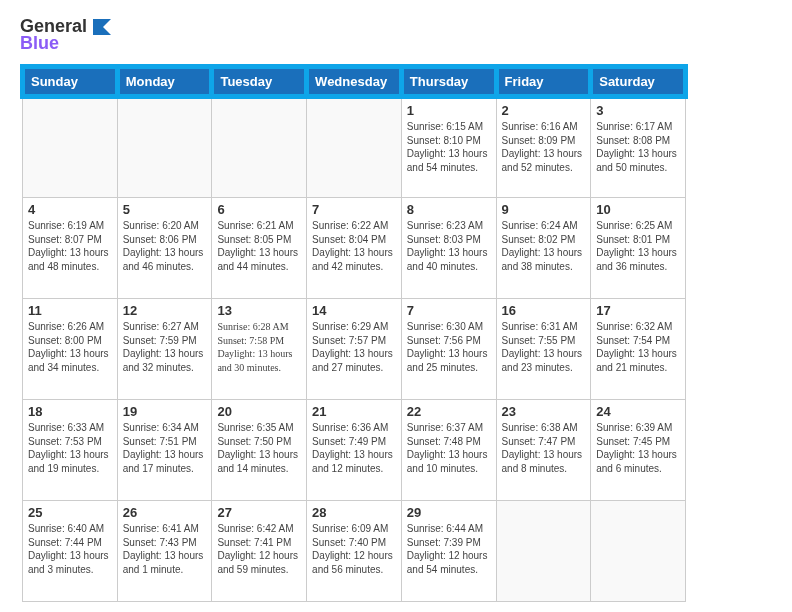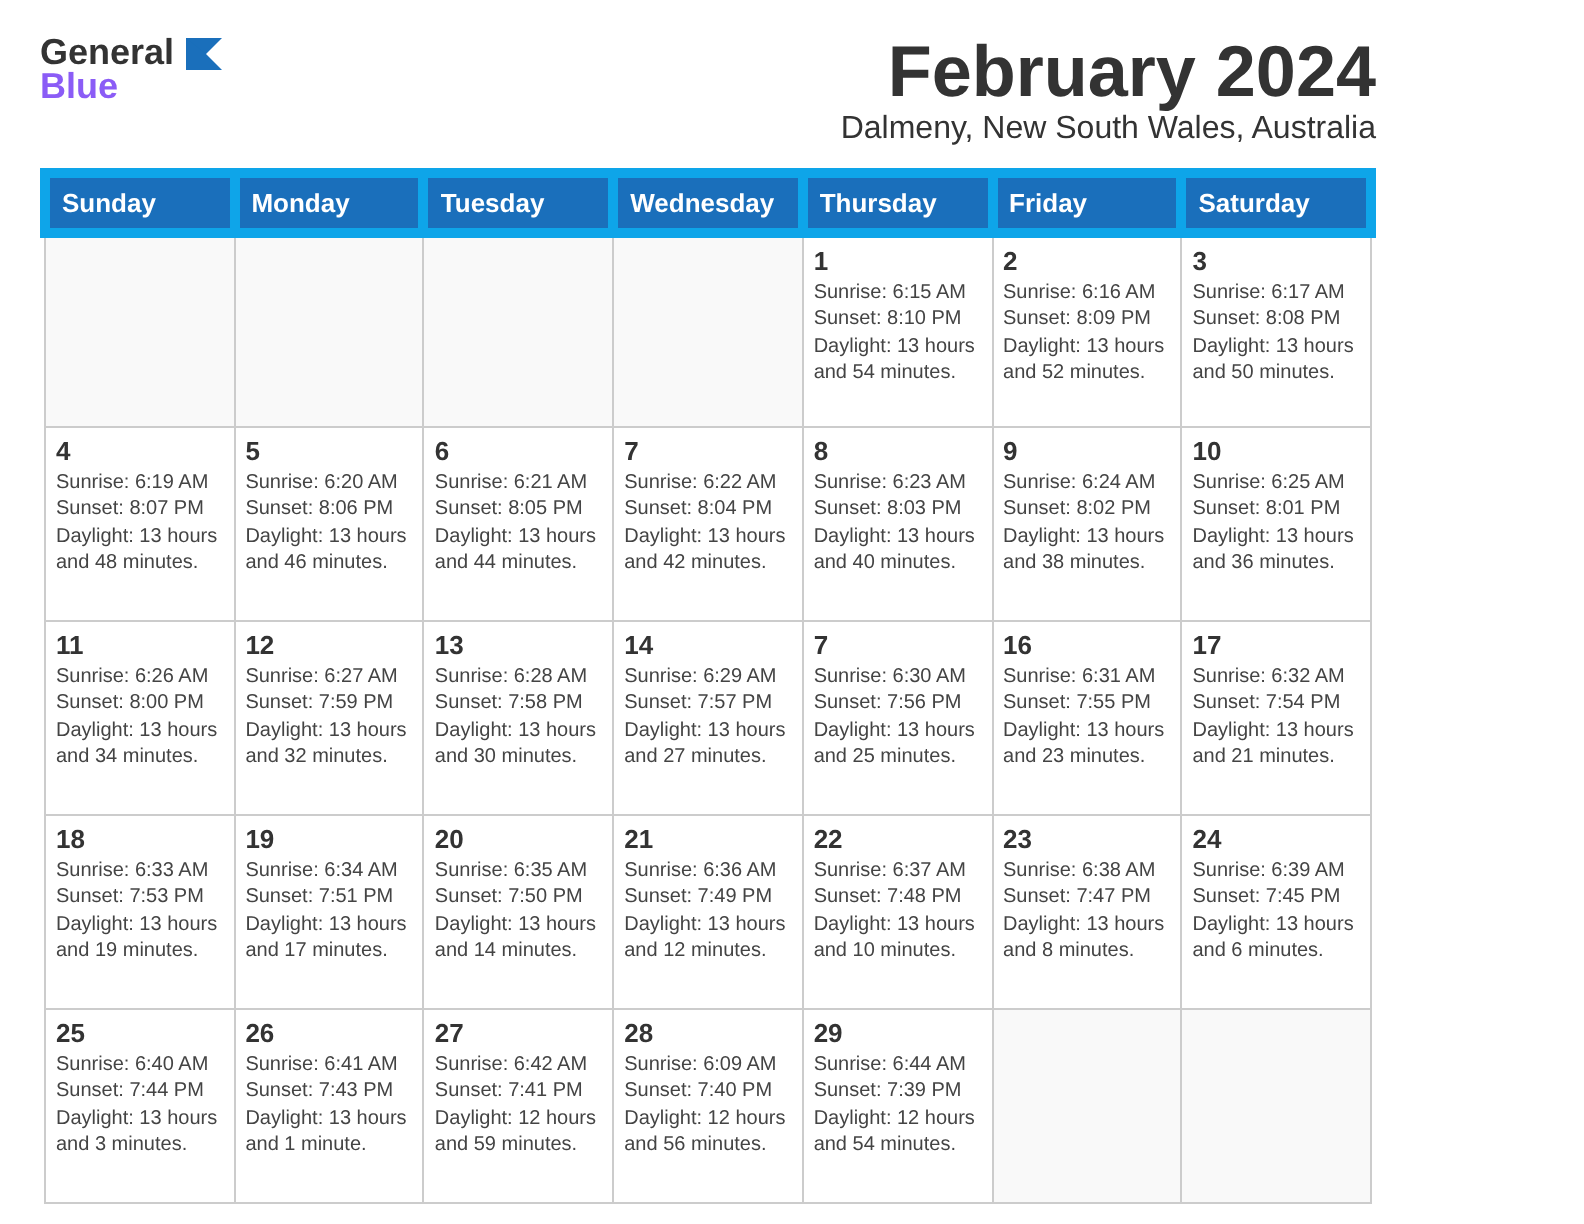--- a/index.html
+++ b/index.html
@@ -98,24 +98,20 @@
         <div style="display:flex;align-items:center;">
           <span class="logo-general" style="font-size:18px;font-weight:bold;color:#333;">General</span>
           <svg width="22" height="18" viewBox="0 0 22 18" style="margin-left:2px;margin-top:-2px;">
             <polygon points="4,2 22,2 14,10 22,18 4,18 4,10" fill="#1a6fbb"></polygon>
             <polygon points="4,2 14,2 14,10" fill="#1a6fbb"></polygon>
           </svg>
         </div>
         <span class="logo-blue" style="font-size:18px;font-weight:bold;color:#8b5cf6;margin-top:-4px;">Blue</span>
       </div>
     </div>
-    <div class="title-section">
-      <div class="calendar-title">February 2024</div>
-      <div class="calendar-subtitle">Dalmeny, New South Wales, Australia</div>
-    </div>
   </div>
 
   <table class="calendar">
     <thead>
       <tr>
         <th>Sunday</th>
         <th>Monday</th>
         <th>Tuesday</th>
         <th>Wednesday</th>
         <th>Thursday</th>
@@ -212,21 +208,21 @@
           </td>
           <td>
             <span class="day-number">12</span>
             <div class="day-info" style="white-space: pre-line;">Sunrise: 6:27 AM
 Sunset: 7:59 PM
 Daylight: 13 hours
 and 32 minutes.</div>
           </td>
           <td>
             <span class="day-number">13</span>
-            <div class="day-info" style="white-space: pre-line;">Sunrise: 6:28 AM
+            <div class="day-info" style="white-space: pre-line; font-family: Liberation Serif, serif;">Sunrise: 6:28 AM
 Sunset: 7:58 PM
 Daylight: 13 hours
 and 30 minutes.</div>
           </td>
           <td>
             <span class="day-number">14</span>
             <div class="day-info" style="white-space: pre-line;">Sunrise: 6:29 AM
 Sunset: 7:57 PM
 Daylight: 13 hours
 and 27 minutes.</div>

